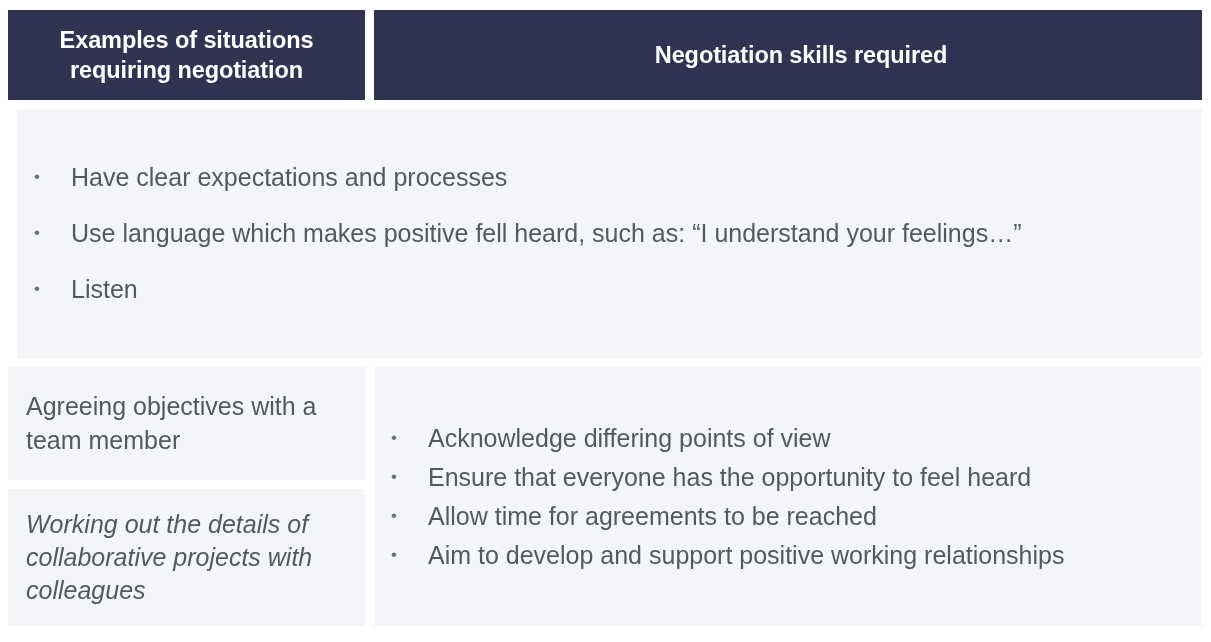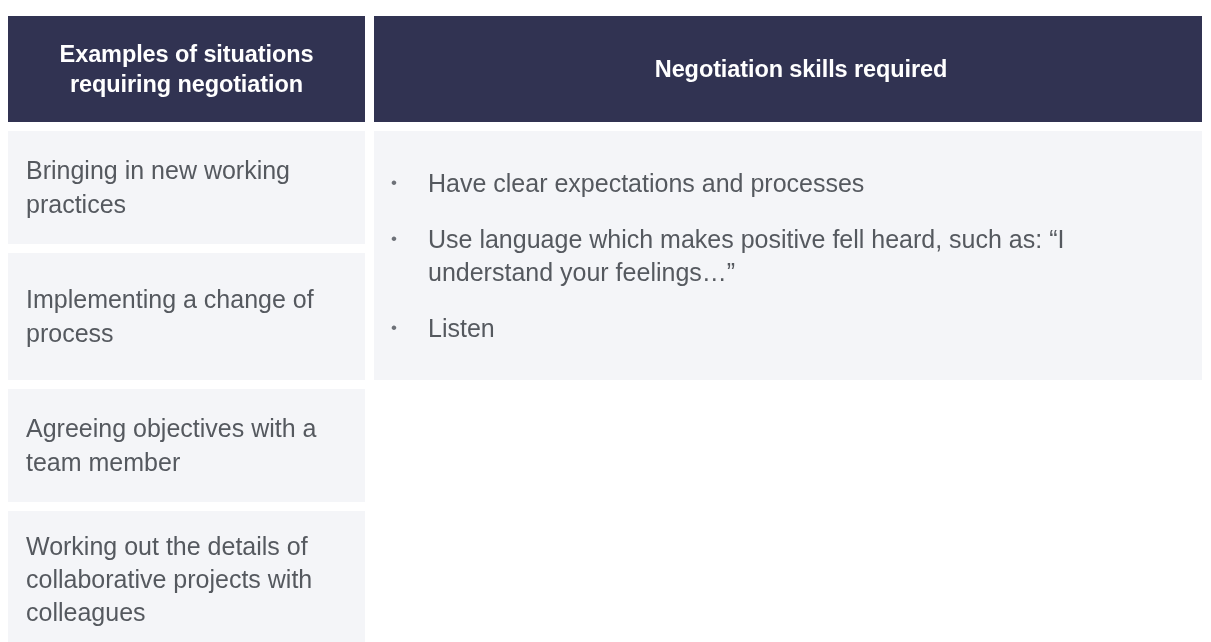--- a/index.html
+++ b/index.html
@@ -21,23 +21,22 @@
     top: 10px;
     width: 1194px;
     height: 625px;
     display: flex;
     flex-direction: column;
   }
 
   
   .head-row {
     display: flex;
-    height: 106px;
+    height: 90px;
     flex: 0 0 auto;
-    margin-top: 6px;
   }
   .head-cell {
     background: #313css;
   }
   .head-cell {
     background: #313352;
     display: flex;
     align-items: center;
     justify-content: center;
     color: #ffffff;
@@ -111,21 +110,21 @@
   .cell-divider {
     height: 9px;
     background: #ffffff;
     flex: 0 0 9px;
   }
 
   .g1 .sit-cell:first-child { flex: 0 0 113px; }
   .g1 .sit-cell:last-child  { flex: 1 1 auto; }
 
   .g2 .sit-cell:first-child { flex: 0 0 113px; }
-  .g2 .sit-cell:last-child  { flex: 1 1 auto; }
+  .g2 .sit-cell:last-child  { flex: 1 1 auto; font-style: italic; }
 
   
   ul.bullets {
     margin: 4px;
     padding: 0;
     list-style: none;
   }
   ul.bullets li {
     position: relative;
     color: #55595f;
@@ -156,39 +155,42 @@
 
   <div class="head-row">
     <div class="head-cell head-left">Examples of situations requiring negotiation</div>
     <div class="head-gap"></div>
     <div class="head-cell head-right">Negotiation skills required</div>
   </div>
 
   <div class="row-gap"></div>
 
   <div class="group group-1">
-    <div class="left-col g1">
-      <div class="sit-cell">Bringing in new working practices</div>
-      <div class="cell-divider"></div>
-      <div class="sit-cell">Implementing a change of process</div>
-    </div>
     <div class="mid-gap"></div>
     <div class="right-col">
       <ul class="bullets bullets-loose">
         <li>Have clear expectations and processes</li>
         <li class="pad-right">Use language which makes positive fell heard, such as: “I understand your feelings…”</li>
         <li>Listen</li>
       </ul>
     </div>
   </div>
 
   <div class="row-gap"></div>
 
   <div class="group group-2">
     <div class="left-col g2">
       <div class="sit-cell">Agreeing objectives with a team member</div>
       <div class="cell-divider"></div>
       <div class="sit-cell">Working out the details of collaborative projects with colleagues</div>
     </div>
     <div class="mid-gap"></div>
+    <div class="right-col">
+      <ul class="bullets bullets-tight">
+        <li>Acknowledge differing points of view</li>
+        <li>Ensure that everyone has the opportunity to feel heard</li>
+        <li>Allow time for agreements to be reached</li>
+        <li>Aim to develop and support positive working relationships</li>
+      </ul>
+    </div>
   </div>
 
 </div>
 
 </body></html>

